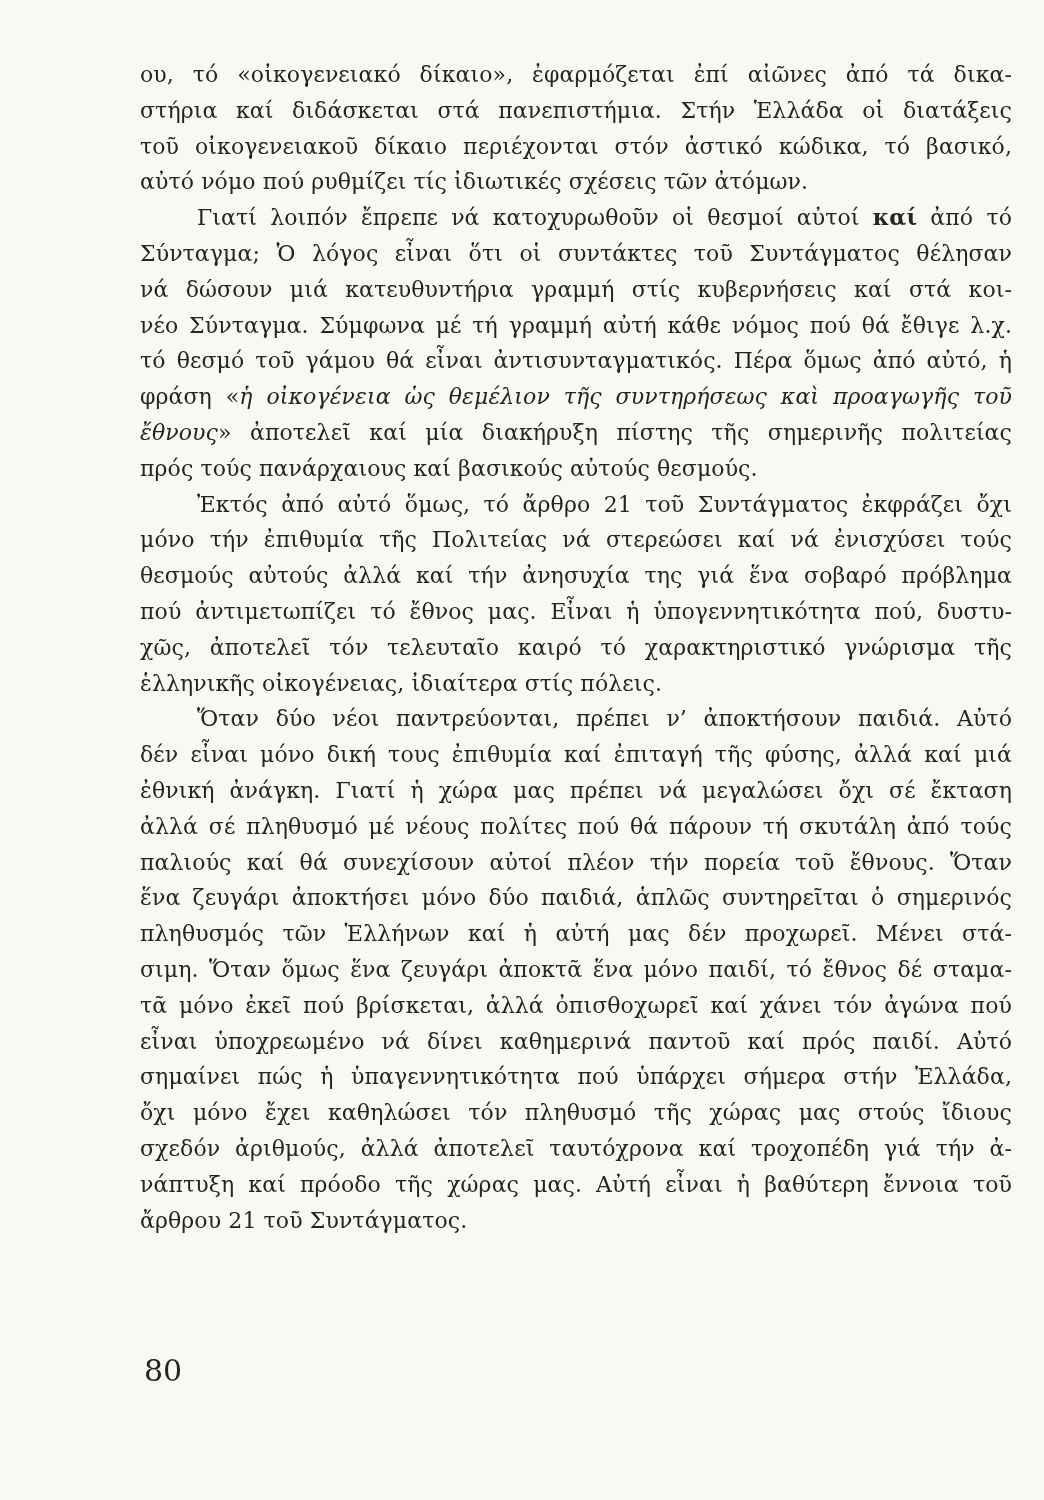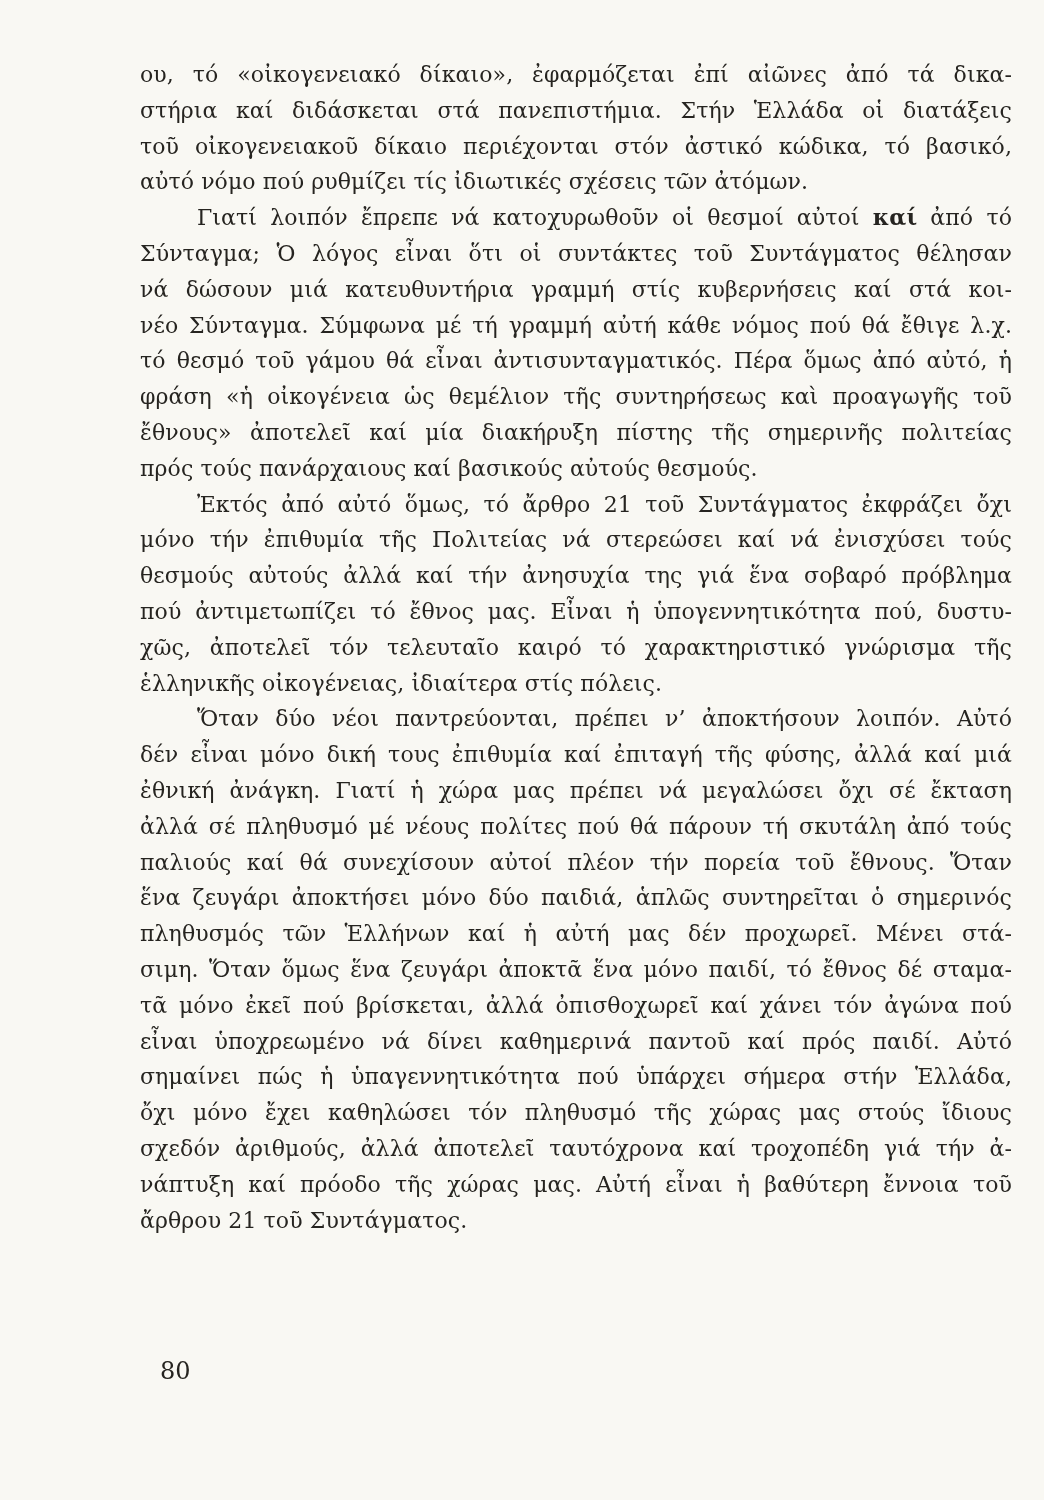--- a/index.html
+++ b/index.html
@@ -27,26 +27,26 @@
     text-align-last: justify;
     overflow: hidden;
     letter-spacing: 0.1px;
   }
   .line.last {
     text-align: left;
     text-align-last: left;
   }
   .line.indent { text-indent: 57px; }
   .seg.bold { font-weight: bold; }
-  .seg.italic { }
+  .seg.italic { font-style: italic; }
   .page-number {
     position: absolute;
-    left: 160px;
+    left: 144px;
     top: 1356px;
-    font-size: 24px;
+    font-size: 30px;
     line-height: 30px;
   }
 </style>
 </head>
 <body>
 
 <div class="page">
   <div class="text-block">
       <div class="paragraph">
         <div class="line"><span class="seg normal">ου, τό «οἰκογενειακό δίκαιο», ἐφαρμόζεται ἐπί αἰῶνες ἀπό τά δικα-</span></div>
@@ -66,21 +66,21 @@
       </div>
       <div class="paragraph">
         <div class="line indent"><span class="seg normal">Ἐκτός ἀπό αὐτό ὅμως, τό ἄρθρο 21 τοῦ Συντάγματος ἐκφράζει ὄχι</span></div>
         <div class="line"><span class="seg normal">μόνο τήν ἐπιθυμία τῆς Πολιτείας νά στερεώσει καί νά ἐνισχύσει τούς</span></div>
         <div class="line"><span class="seg normal">θεσμούς αὐτούς ἀλλά καί τήν ἀνησυχία της γιά ἕνα σοβαρό πρόβλημα</span></div>
         <div class="line"><span class="seg normal">πού ἀντιμετωπίζει τό ἔθνος μας. Εἶναι ἡ ὑπογεννητικότητα πού, δυστυ-</span></div>
         <div class="line"><span class="seg normal">χῶς, ἀποτελεῖ τόν τελευταῖο καιρό τό χαρακτηριστικό γνώρισμα τῆς</span></div>
         <div class="line last"><span class="seg normal">ἑλληνικῆς οἰκογένειας, ἰδιαίτερα στίς πόλεις.</span></div>
       </div>
       <div class="paragraph">
-        <div class="line indent"><span class="seg normal">Ὅταν δύο νέοι παντρεύονται, πρέπει ν’ ἀποκτήσουν λοιπόν. Αὐτό</span></div>
+        <div class="line indent"><span class="seg normal">Ὅταν δύο νέοι παντρεύονται, πρέπει ν’ ἀποκτήσουν παιδιά. Αὐτό</span></div>
         <div class="line"><span class="seg normal">δέν εἶναι μόνο δική τους ἐπιθυμία καί ἐπιταγή τῆς φύσης, ἀλλά καί μιά</span></div>
         <div class="line"><span class="seg normal">ἐθνική ἀνάγκη. Γιατί ἡ χώρα μας πρέπει νά μεγαλώσει ὄχι σέ ἔκταση</span></div>
         <div class="line"><span class="seg normal">ἀλλά σέ πληθυσμό μέ νέους πολίτες πού θά πάρουν τή σκυτάλη ἀπό τούς</span></div>
         <div class="line"><span class="seg normal">παλιούς καί θά συνεχίσουν αὐτοί πλέον τήν πορεία τοῦ ἔθνους. Ὅταν</span></div>
         <div class="line"><span class="seg normal">ἕνα ζευγάρι ἀποκτήσει μόνο δύο παιδιά, ἁπλῶς συντηρεῖται ὁ σημερινός</span></div>
         <div class="line"><span class="seg normal">πληθυσμός τῶν Ἑλλήνων καί ἡ αὐτή μας δέν προχωρεῖ. Μένει στά-</span></div>
         <div class="line"><span class="seg normal">σιμη. Ὅταν ὅμως ἕνα ζευγάρι ἀποκτᾶ ἕνα μόνο παιδί, τό ἔθνος δέ σταμα-</span></div>
         <div class="line"><span class="seg normal">τᾶ μόνο ἐκεῖ πού βρίσκεται, ἀλλά ὀπισθοχωρεῖ καί χάνει τόν ἀγώνα πού</span></div>
         <div class="line"><span class="seg normal">εἶναι ὑποχρεωμένο νά δίνει καθημερινά παντοῦ καί πρός παιδί. Αὐτό</span></div>
         <div class="line"><span class="seg normal">σημαίνει πώς ἡ ὑπαγεννητικότητα πού ὑπάρχει σήμερα στήν Ἑλλάδα,</span></div>

